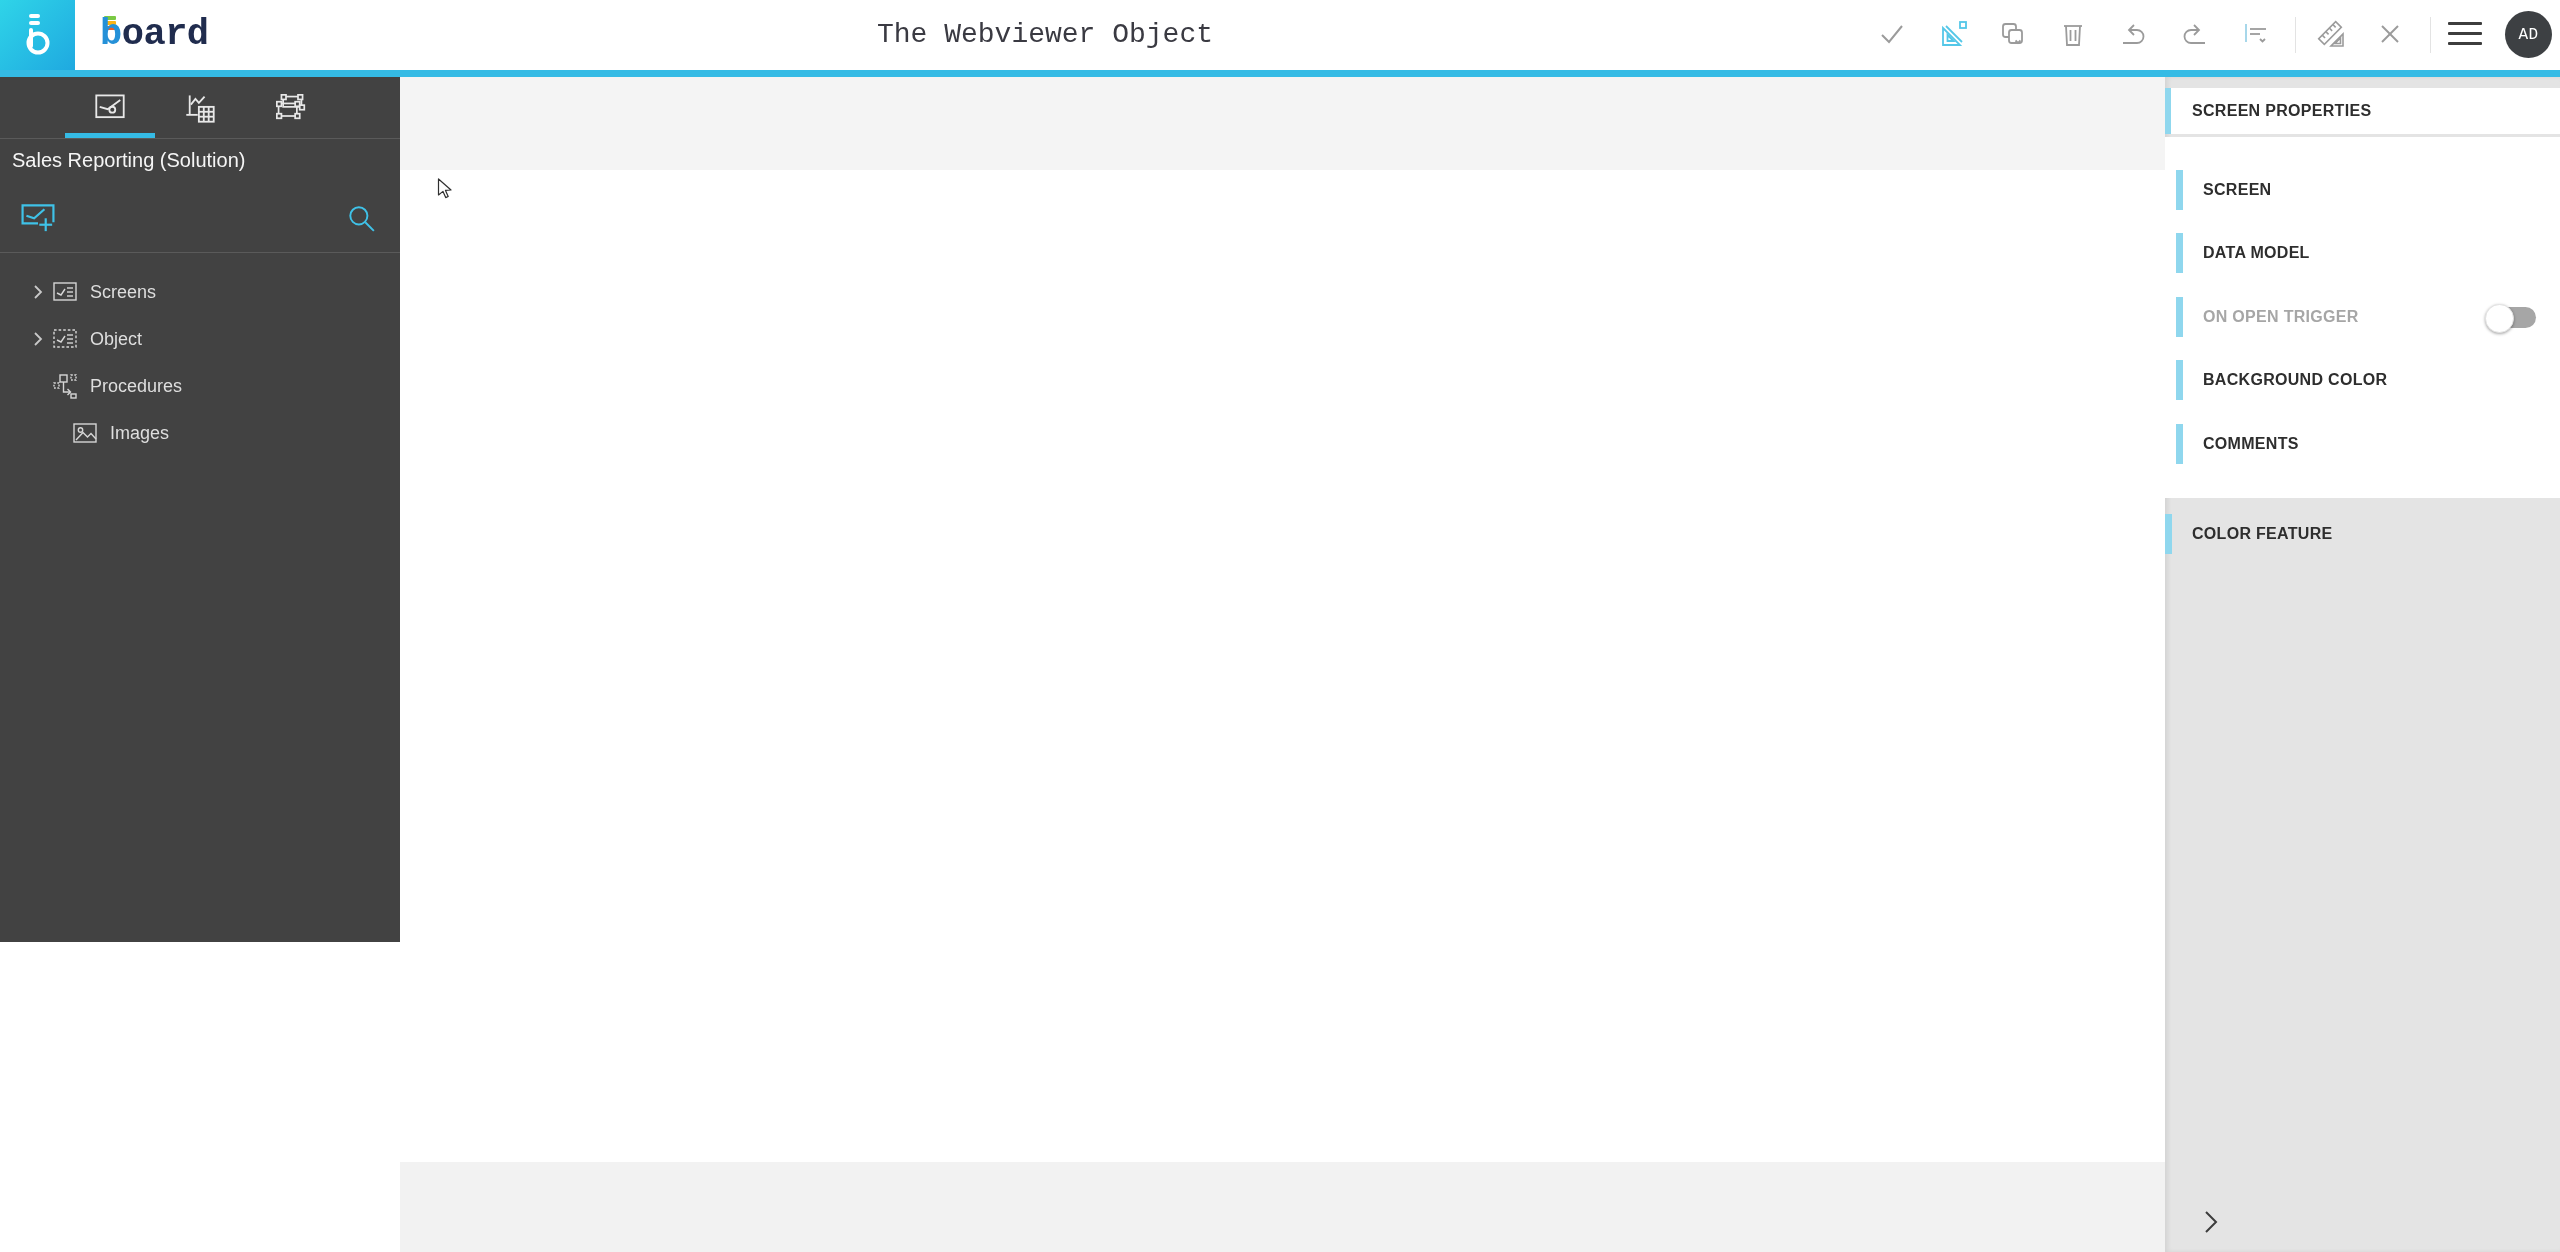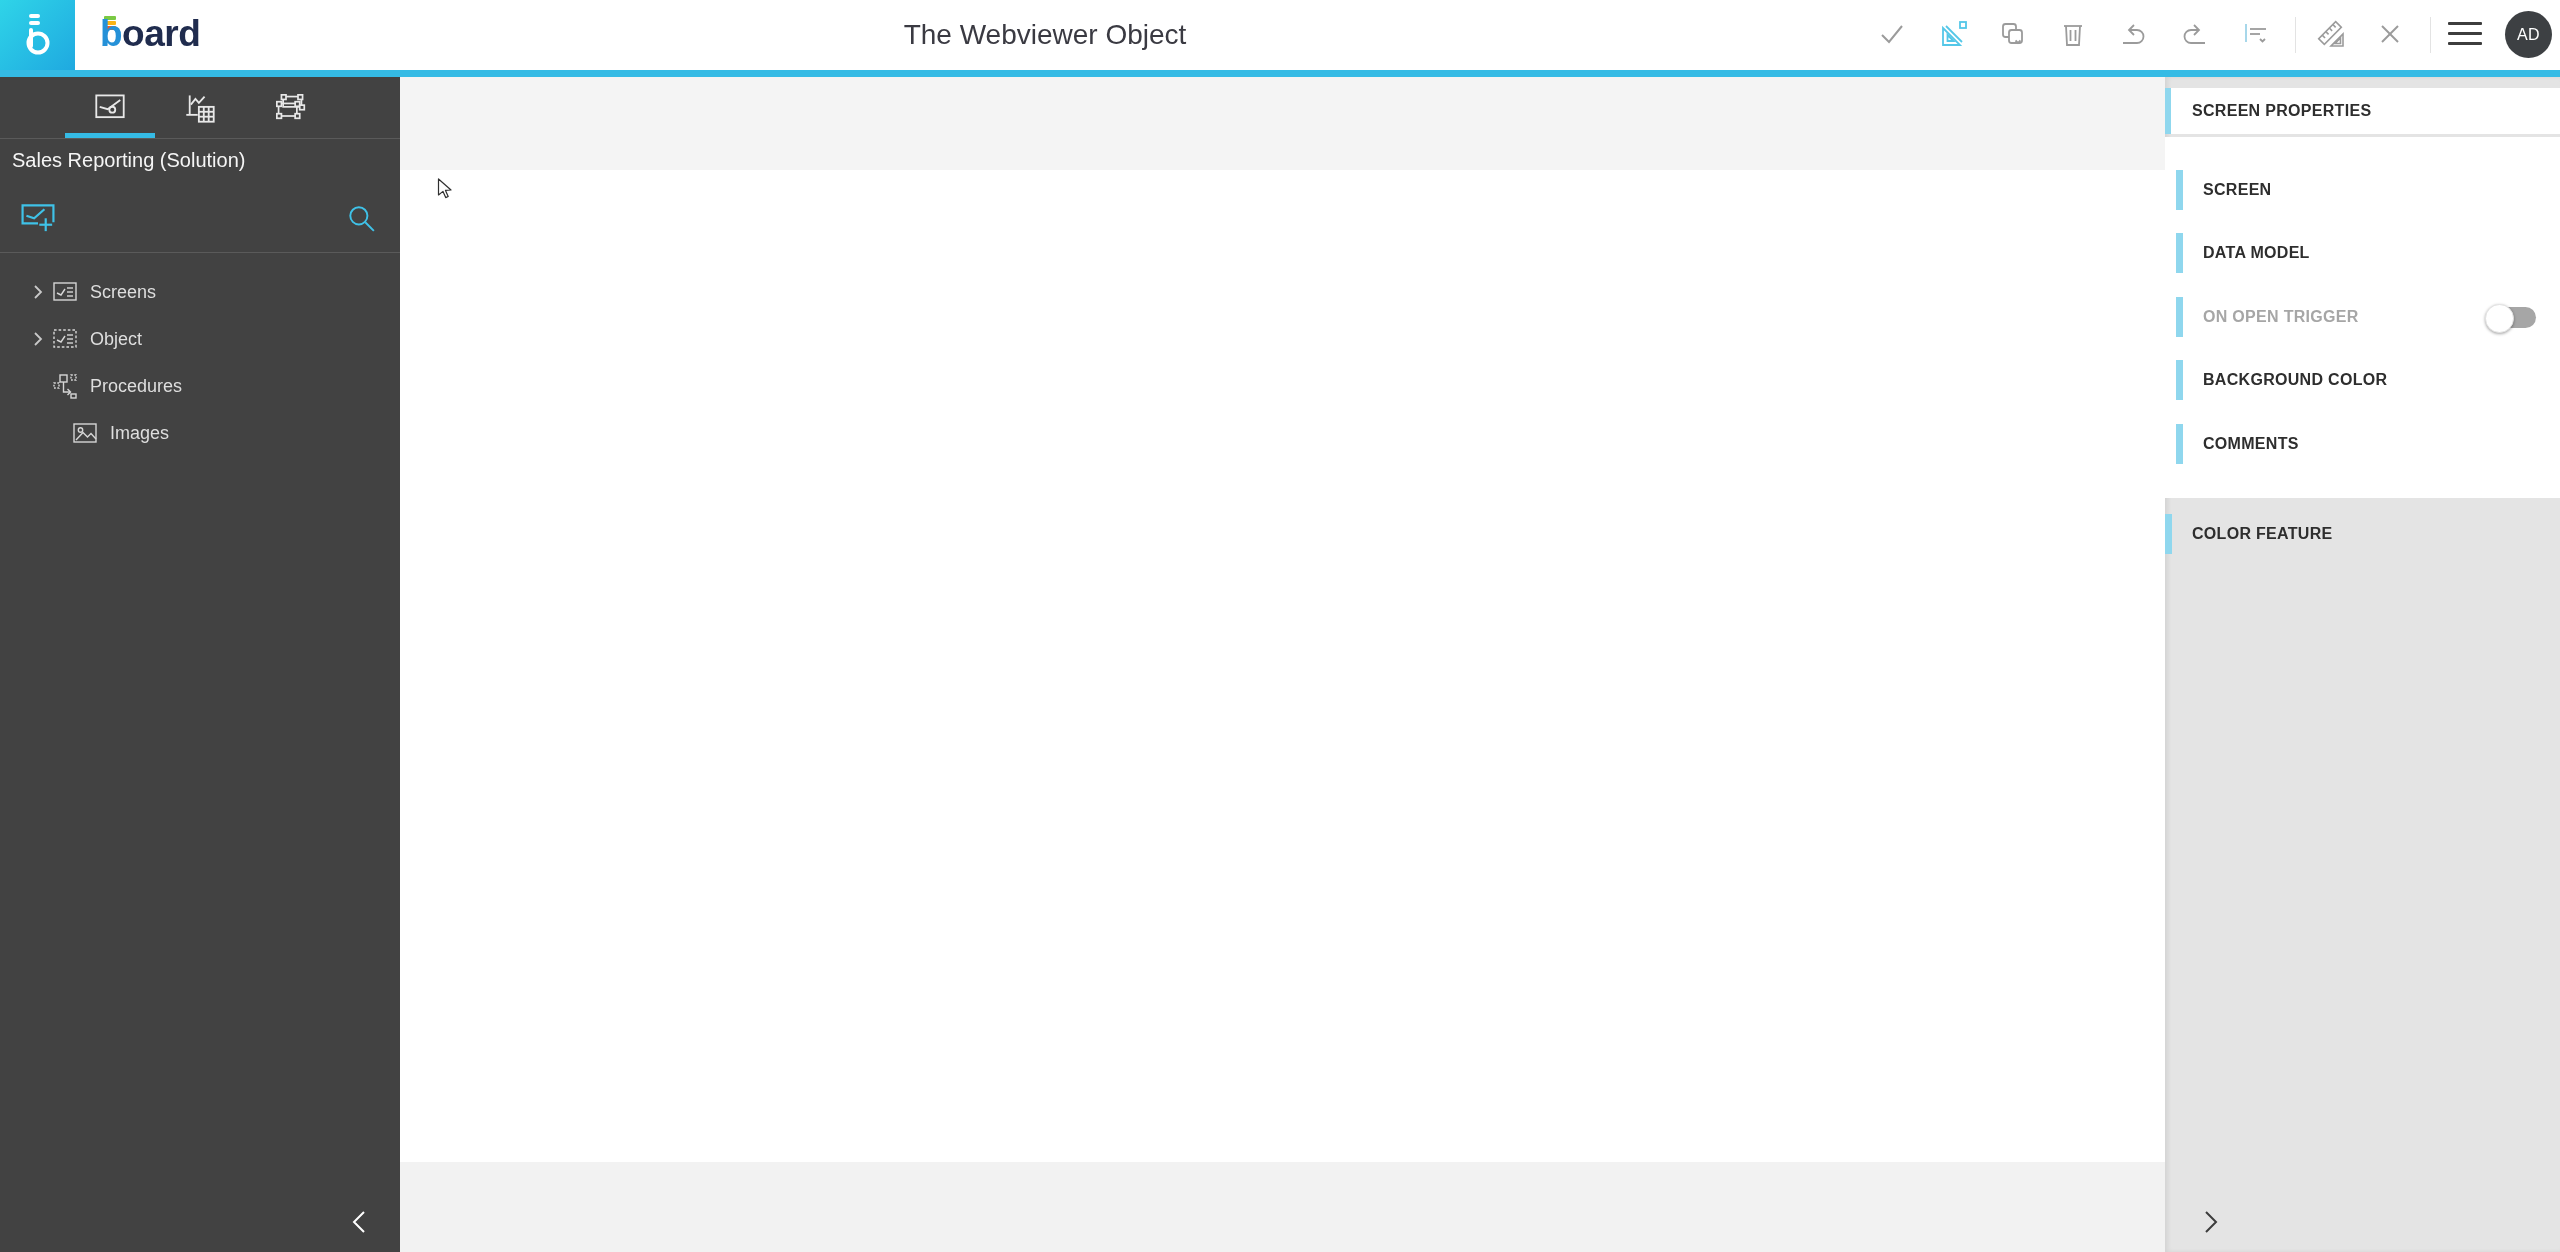--- a/index.html
+++ b/index.html
@@ -4,21 +4,21 @@
 <style>
   html,body{margin:0;padding:0;}
   body{
     width:2560px;height:1252px;overflow:hidden;position:relative;
     font-family:"Liberation Sans", sans-serif;background:#ffffff;
     -webkit-font-smoothing:antialiased;
   }
   svg{display:block;}
 
   
-  #topbar{position:absolute;left:0;top:0;width:2560px;height:70px;background:#ffffff;}
+  #topbar{position:absolute;left:0;top:0;width:2560px;height:70px;background:#ffffff;font-family:Liberation Mono, monospace;}
   #logo-square{position:absolute;left:0;top:0;width:75px;height:70px;
     background:linear-gradient(135deg,#2fd4e8 0%,#1fa9e0 100%);
     display:flex;align-items:center;justify-content:center;}
   #wordmark{position:absolute;left:100px;top:0;height:70px;}
   #wordmark .wm-text{position:absolute;left:0;top:13px;font-size:37px;font-weight:bold;
     letter-spacing:-0.5px;color:#202c4e;}
   #wordmark .wm-b{color:#2591d8;}
   .wm-dash{position:absolute;left:4px;width:12px;height:3.5px;border-radius:1px;}
   #accent-strip{position:absolute;left:0;top:70px;width:2560px;height:7px;background:#35bbe5;}
   #page-title{position:absolute;left:845px;top:0;width:400px;height:70px;line-height:70px;
@@ -26,21 +26,21 @@
   .tb-icon{position:absolute;top:20px;width:28px;height:28px;color:#9b9b9b;cursor:pointer;}
   .tb-icon svg{width:28px;height:28px;}
   .tb-sep{position:absolute;top:17px;width:1px;height:36px;background:#e3e3e3;}
   #menu-icon{position:absolute;left:2448px;top:22px;width:34px;height:26px;cursor:pointer;}
   #menu-icon div{height:3px;background:#3d3d3d;border-radius:1px;margin-bottom:7px;}
   #avatar{position:absolute;left:2505px;top:11px;width:47px;height:47px;border-radius:50%;
     background:#3d4043;color:#ffffff;font-size:16px;display:flex;align-items:center;
     justify-content:center;letter-spacing:.5px;cursor:pointer;}
 
   
-  #sidebar{position:absolute;left:0;top:77px;width:400px;height:1175px;background:#424242;}
+  #sidebar{position:absolute;left:0;top:77px;width:400px;height:865px;background:#424242;}
   #tabs-row{position:absolute;left:0;top:0;width:400px;height:61px;border-bottom:1px solid #5a5a5a;}
   .side-tab{position:absolute;top:0;width:80px;height:61px;display:flex;align-items:center;
     justify-content:center;color:#e8e8e8;cursor:pointer;}
   .side-tab svg{width:32px;height:32px;}
   #tab-underline{position:absolute;left:65px;top:56px;width:90px;height:5px;background:#35bbe5;}
   #capsule-title{position:absolute;left:12px;top:61px;width:380px;height:44px;line-height:44px;
     font-size:20px;color:#f5f5f5;white-space:nowrap;}
   #add-screen{position:absolute;left:20px;top:122px;width:36px;height:36px;color:#3fc2e8;cursor:pointer;}
   #search-btn{position:absolute;left:346px;top:126px;width:30px;height:30px;color:#3fc2e8;cursor:pointer;}
   #tools-divider{position:absolute;left:0;top:175px;width:400px;height:1px;background:#5a5a5a;}

